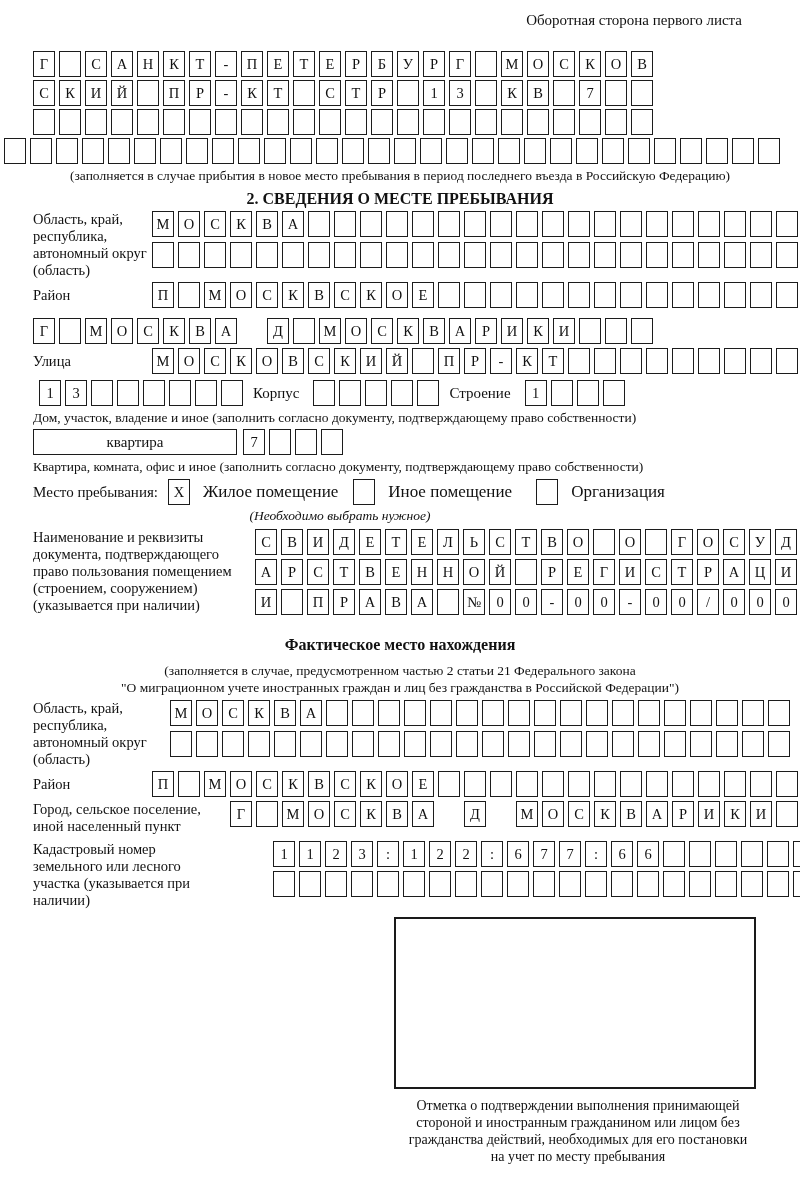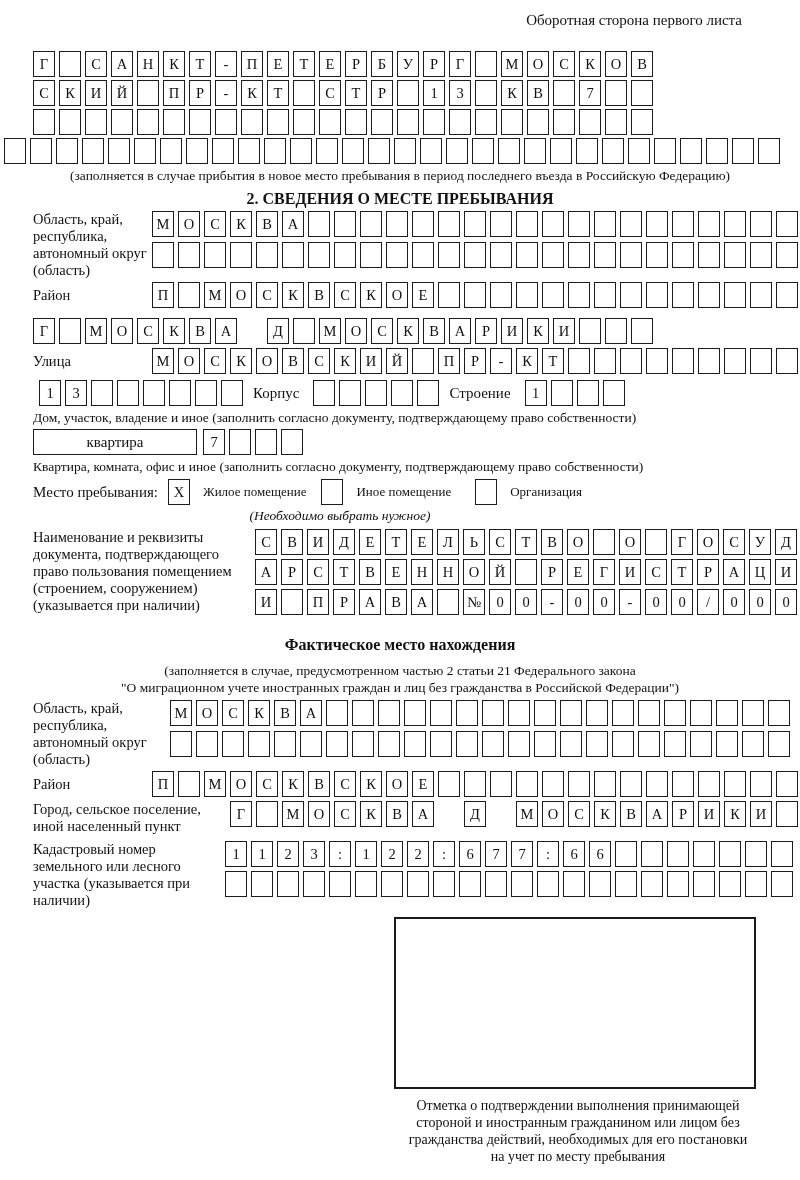--- a/index.html
+++ b/index.html
@@ -46,42 +46,42 @@
   .gorod-row .lbl{ width:144px; flex:0 0 144px; }
   .gorod-row .cells{ margin-top:6px; }
   .ulitsa-row{ margin:4px 0 0 33px; }
   .ulitsa-row .lbl{ width:119px; flex:0 0 119px; line-height:26px; }
   .dom-row{ margin:6px 0 0 33px; align-items:center; }
   .dom-box{ width:167px; }
   .dom-row .cells{ margin-left:6px; }
   .dom-row .inline-lbl{ margin:0 8px 0 10px; }
   .note-left{ text-align:left; margin:3px 0 3px 33px; }
   .kv-row{ margin:2px 0 0 33px; align-items:center; }
-  .kv-box{ width:164px; }
+  .kv-box{ width:204px; }
   .kv-row .cells{ margin-left:6px; }
   .mesto-row{ margin:4px 0 0 33px; align-items:center; }
   .mesto-row .mlabel{ font-size:15px; }
   .mesto-row .chk{ margin-left:10px; }
-  .mesto-row .opt{ font-size:13px; margin-left:13px; }
+  .mesto-row .opt{ font-size:17px; margin-left:13px; }
   .mesto-row .opt2{ margin-left:15px; }
   .mesto-row .opt3{ margin-left:24px; }
   .note-choose{ margin:2px 0 0 190px; width:300px;font-style:italic; }
   .doc-block{ margin:5px 0 0 33px; }
   .doc-block .lbl{ width:222px; flex:0 0 222px; }
   .doc-block .vstack{ gap:4px; }
   .fact-title{ margin-top:20px; }
   .fact-notes{ margin-top:8px; }
   .oblast2-block{ margin:4px 0 0 33px; }
   .oblast2-block .lbl{ width:137px; flex:0 0 137px; }
   .oblast2-block .vstack{ gap:5px; }
   .raion2-row{ margin:3px 0 0 33px; }
   .raion2-row .lbl{ width:119px; flex:0 0 119px; line-height:26px; }
   .gorod2-row{ margin:4px 0 0 33px; }
   .gorod2-row .lbl{ width:197px; flex:0 0 197px; }
-  .kadastr-block{ margin:6px 0 0 33px; }
+  .kadastr-block{ margin:6px 0 0 33px;gap:48px; }
   .kadastr-block .lbl{ width:192px; flex:0 0 192px; }
   .kadastr-block .vstack{ gap:4px; }
   .stamp-box{
     width:362px; height:172px; box-sizing:border-box;
     border:2px solid #1a1a1a; margin:8px 0 0 394px; background:#fff;
   }
   .stamp-caption{
     width:400px; margin:8px 0 0 378px; text-align:center;
     font-size:14px; line-height:17px;
   }

